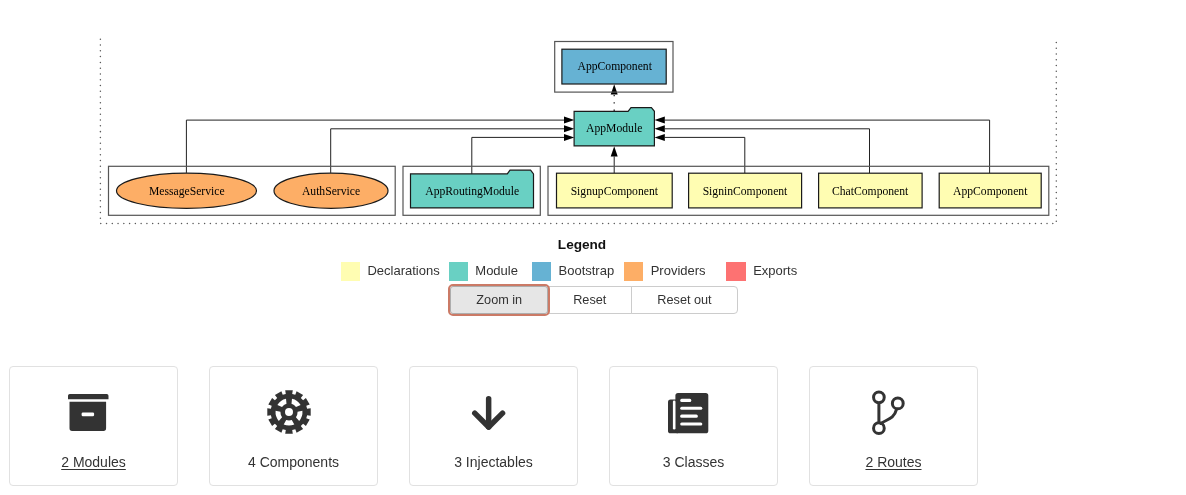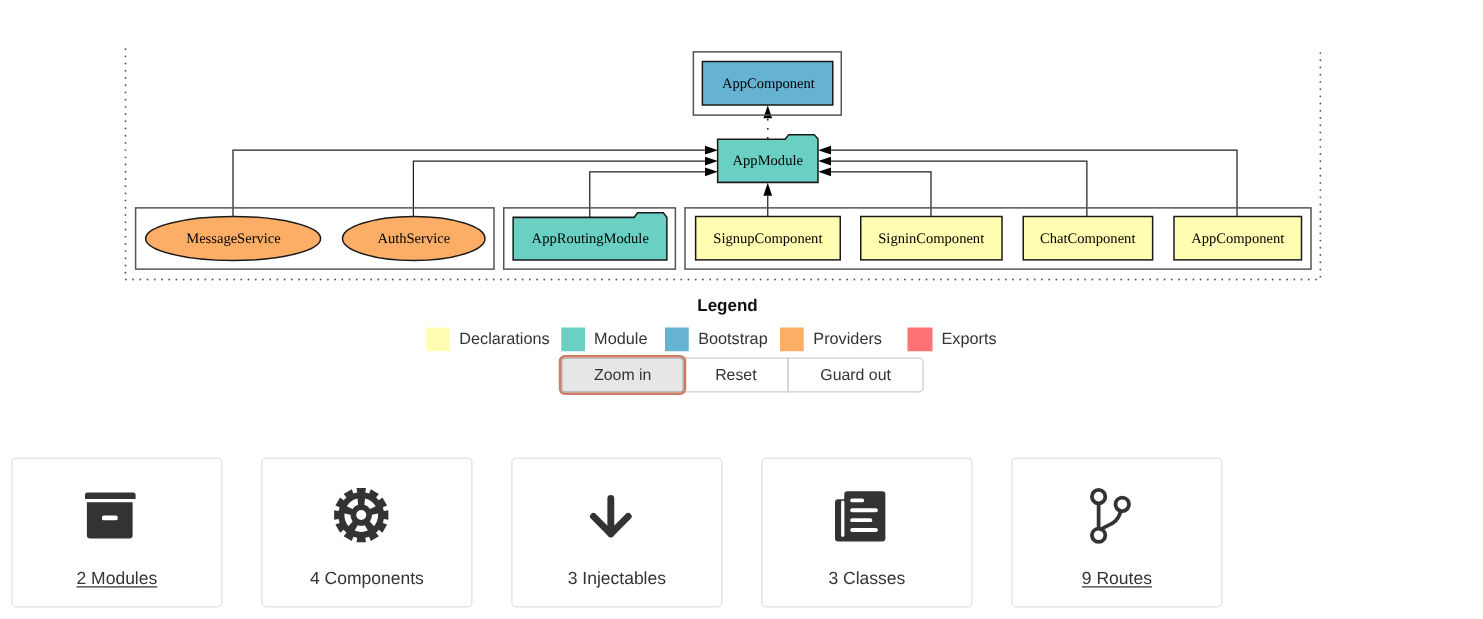--- a/index.html
+++ b/index.html
@@ -123,21 +123,21 @@
     <text class="nlabel" x="990.2" y="194.5">AppComponent</text>
   </g>
 </svg>
 </div>
 
 <div id="legend">
   <div id="legend-title">Legend</div>
   <div id="legend-items"><span class="legend-item"><span class="legend-swatch" style="background: rgb(255, 253, 178);"></span><span class="legend-label">Declarations</span></span><span class="legend-item"><span class="legend-swatch" style="background: rgb(105, 208, 195);"></span><span class="legend-label">Module</span></span><span class="legend-item"><span class="legend-swatch" style="background: rgb(102, 178, 211);"></span><span class="legend-label">Bootstrap</span></span><span class="legend-item"><span class="legend-swatch" style="background: rgb(253, 174, 102);"></span><span class="legend-label">Providers</span></span><span class="legend-item"><span class="legend-swatch" style="background: rgb(253, 114, 114);"></span><span class="legend-label">Exports</span></span></div>
 </div>
 <div id="zoom-controls">
-  <div class="zbtn-group"><button class="zbtn active">Zoom in</button><button class="zbtn">Reset</button><button class="zbtn">Guard out</button></div>
+  <div class="zbtn-group"><button class="zbtn active">Zoom in</button><button class="zbtn">Reset</button><button class="zbtn">Reset out</button></div>
 </div>
 
 <div id="cards">
     <div class="card">
       <div class="card-icon">
         <svg width="40.5" height="36.9" viewBox="0 0 40.5 36.9">
           <path d="M1.8,0 h36.9 a1.8,1.8 0 0 1 1.8,1.8 v3.5 h-40.5 v-3.5 a1.8,1.8 0 0 1 1.8,-1.8 z" fill="#333333"></path>
           <path d="M1.5,7.8 h36.6 v26.5 a2.6,2.6 0 0 1 -2.6,2.6 h-31.4 a2.6,2.6 0 0 1 -2.6,-2.6 z" fill="#333333"></path>
           <rect x="13.6" y="18.5" width="12.5" height="3.8" rx="1.3" fill="#ffffff"></rect>
         </svg>
@@ -182,15 +182,15 @@
         <svg width="33.7" height="43.6" viewBox="0 0 33.7 43.6">
           <g fill="none" stroke="#333333" stroke-width="3" stroke-linecap="round">
             <circle cx="6.9" cy="6.3" r="5.35"></circle>
             <circle cx="6.9" cy="37.2" r="5.35"></circle>
             <circle cx="25.8" cy="12.45" r="5.4"></circle>
             <path d="M6.9,12.4 L6.9,31.2"></path>
             <path d="M8.9,32.5 C14.5,28.2 21.8,28.6 24.5,18.3"></path>
           </g>
         </svg>
       </div>
-      <div class="card-label link">9 Routes</div>
+      <div class="card-label link">2 Routes</div>
     </div>
   </div>
 
 </body></html>

